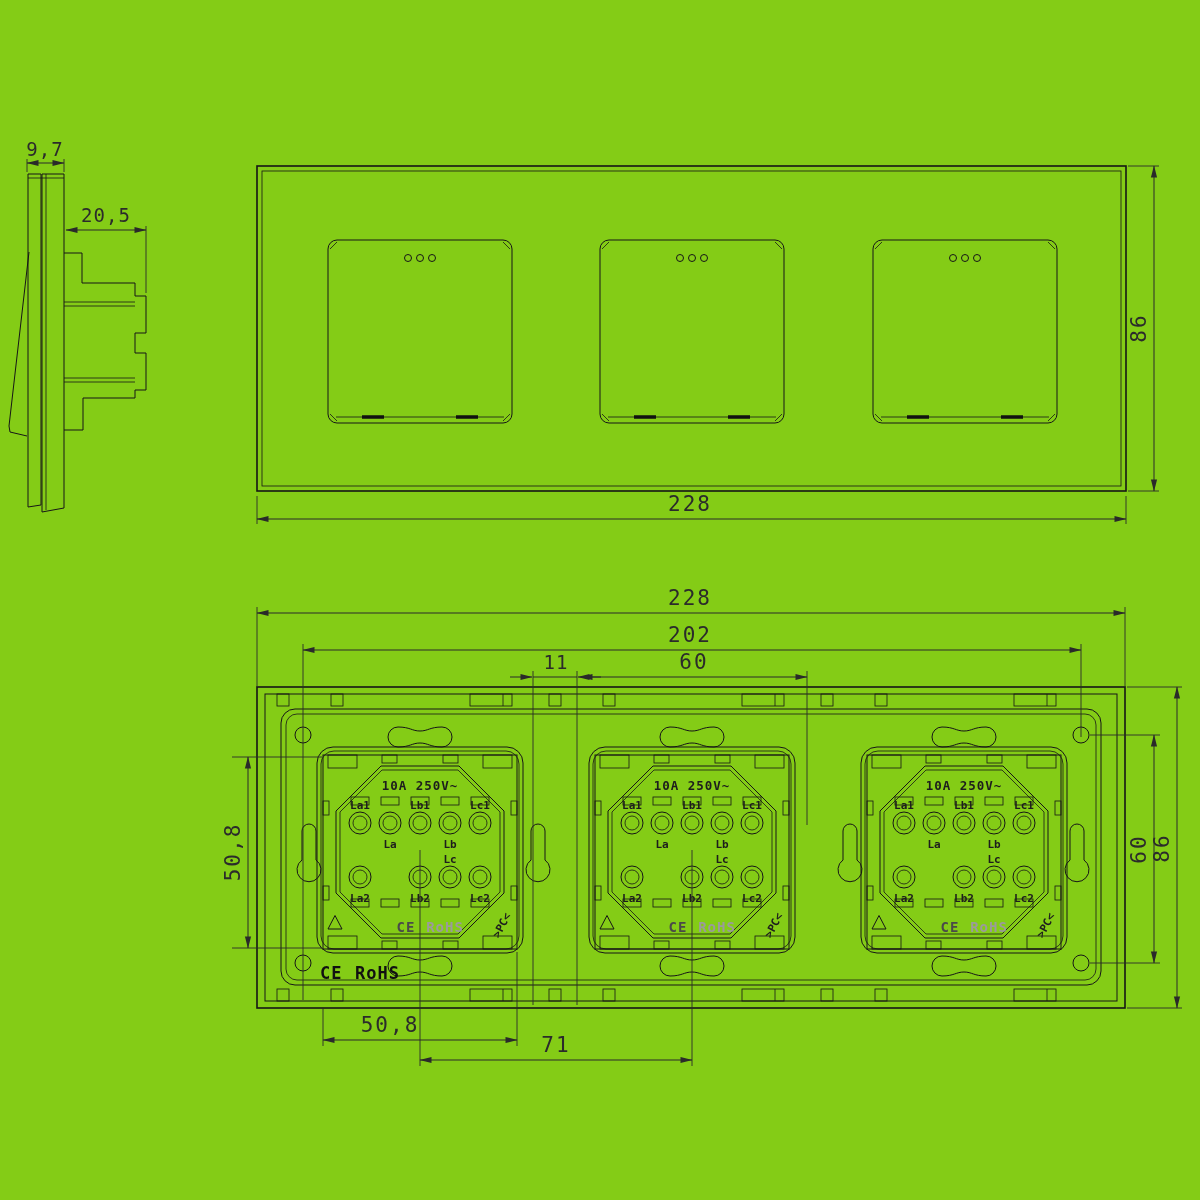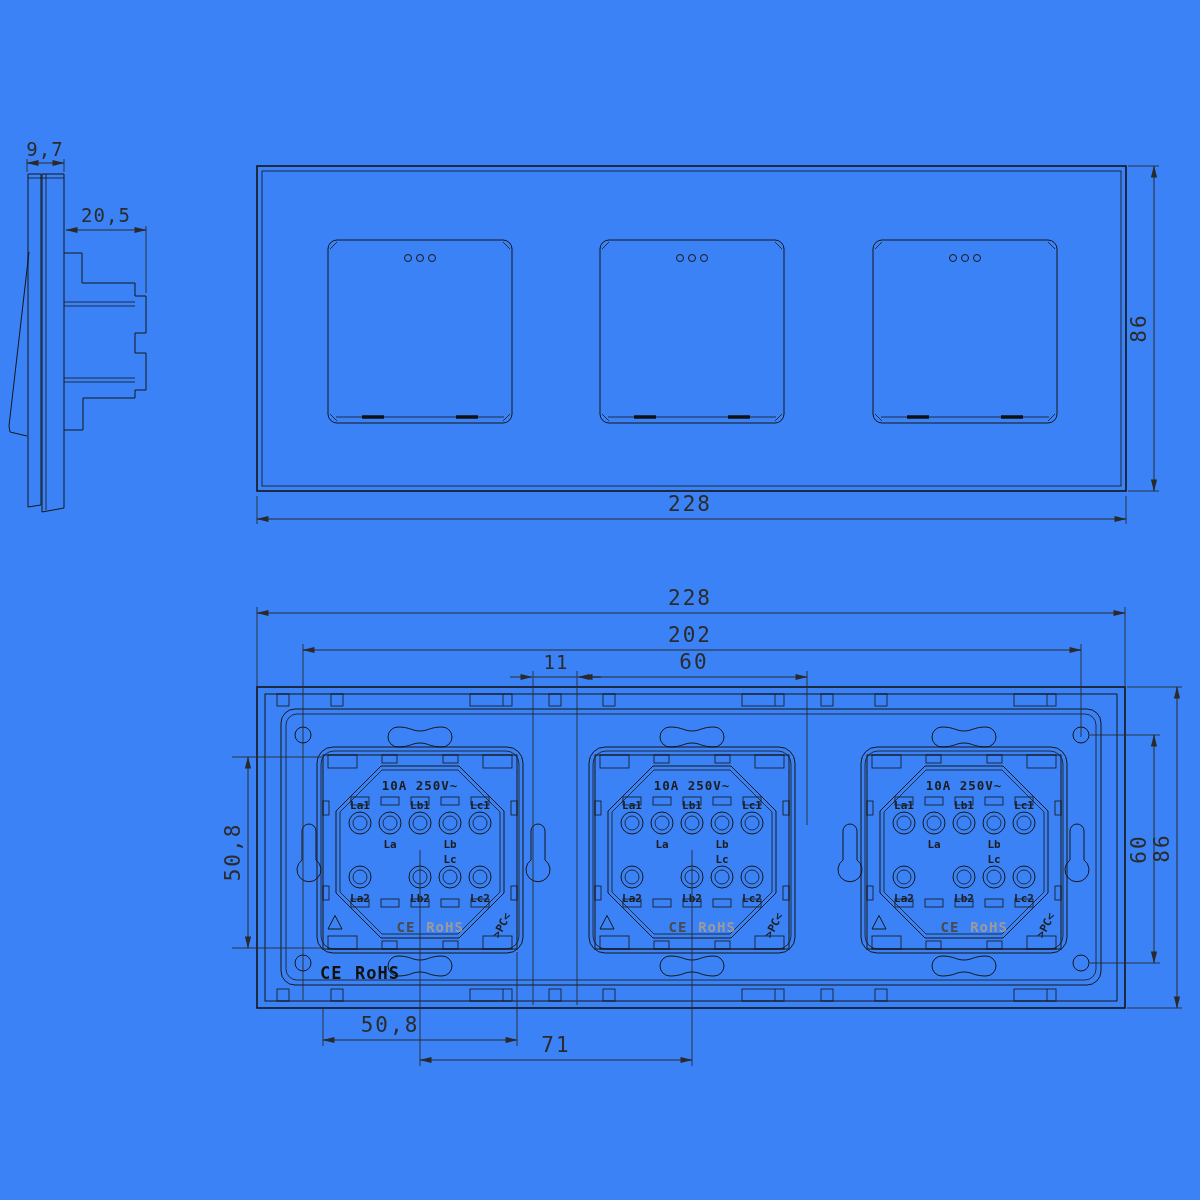--- a/index.html
+++ b/index.html
@@ -1,16 +1,16 @@
 <!DOCTYPE html>
 <html><head>
 <meta charset="utf-8">
 <style>
   html,body{margin:0;padding:0;background:#ffffff;}
-  .stage{position:relative;width:1200px;height:1200px;background:#3b82f6;overflow:hidden;}
+  .stage{position:relative;width:1200px;height:1200px;background:#84cc16;overflow:hidden;}
   svg{display:block;}
   .ln{stroke:#161616;fill:none;stroke-width:1;}
   .ln2{stroke:#161616;fill:none;stroke-width:1.6;}
   .lnth{stroke:#161616;fill:none;stroke-width:0.8;}
   .dimln{stroke:#2a2a2a;fill:none;stroke-width:1;}
   .extln{stroke:#2a2a2a;fill:none;stroke-width:0.9;}
   .dim{font-family:"DejaVu Sans Mono",monospace;font-size:21px;fill:#2b2b2b;letter-spacing:2px;}
   .dimsm{font-family:"DejaVu Sans Mono",monospace;font-size:19px;fill:#2b2b2b;letter-spacing:1px;}
   .lbl{font-family:"DejaVu Sans Mono",monospace;font-weight:bold;font-size:11px;fill:#1d1d1d;}
   .rating{font-family:"DejaVu Sans Mono",monospace;font-weight:bold;font-size:12.5px;fill:#1d1d1d;letter-spacing:1px;}

